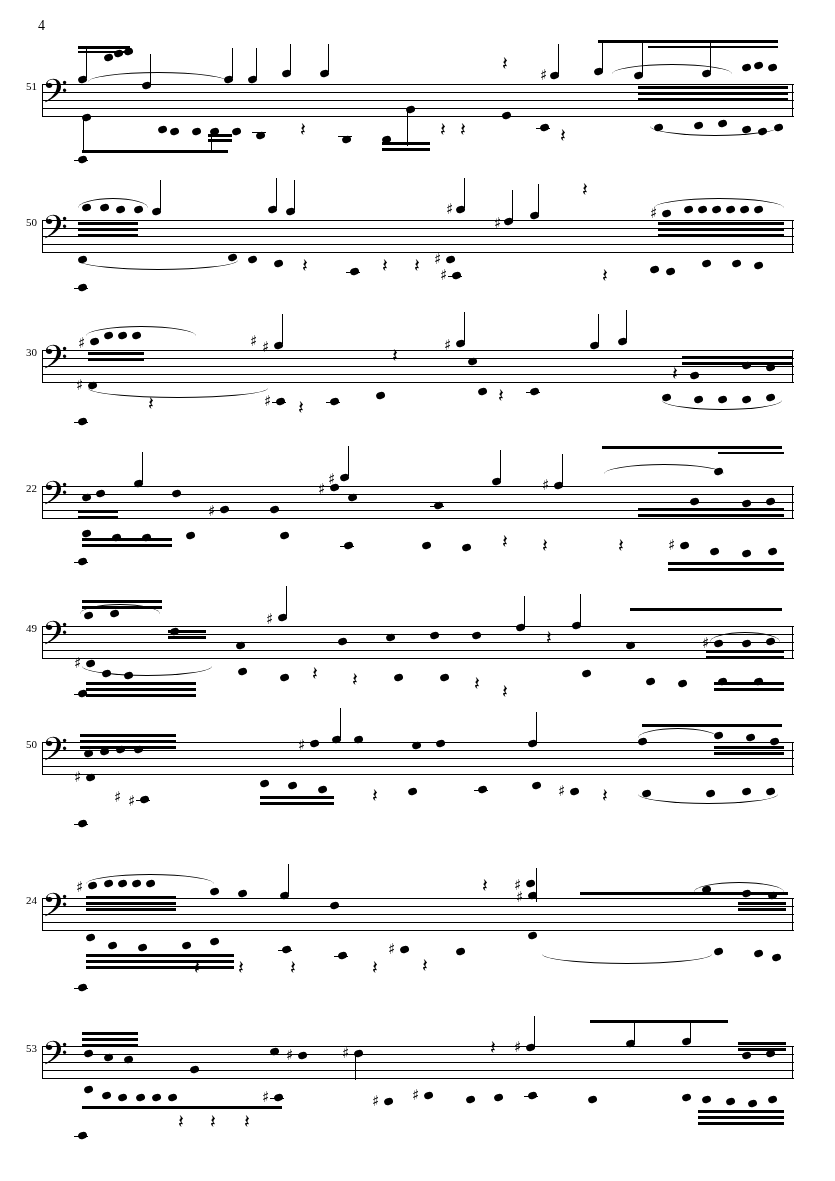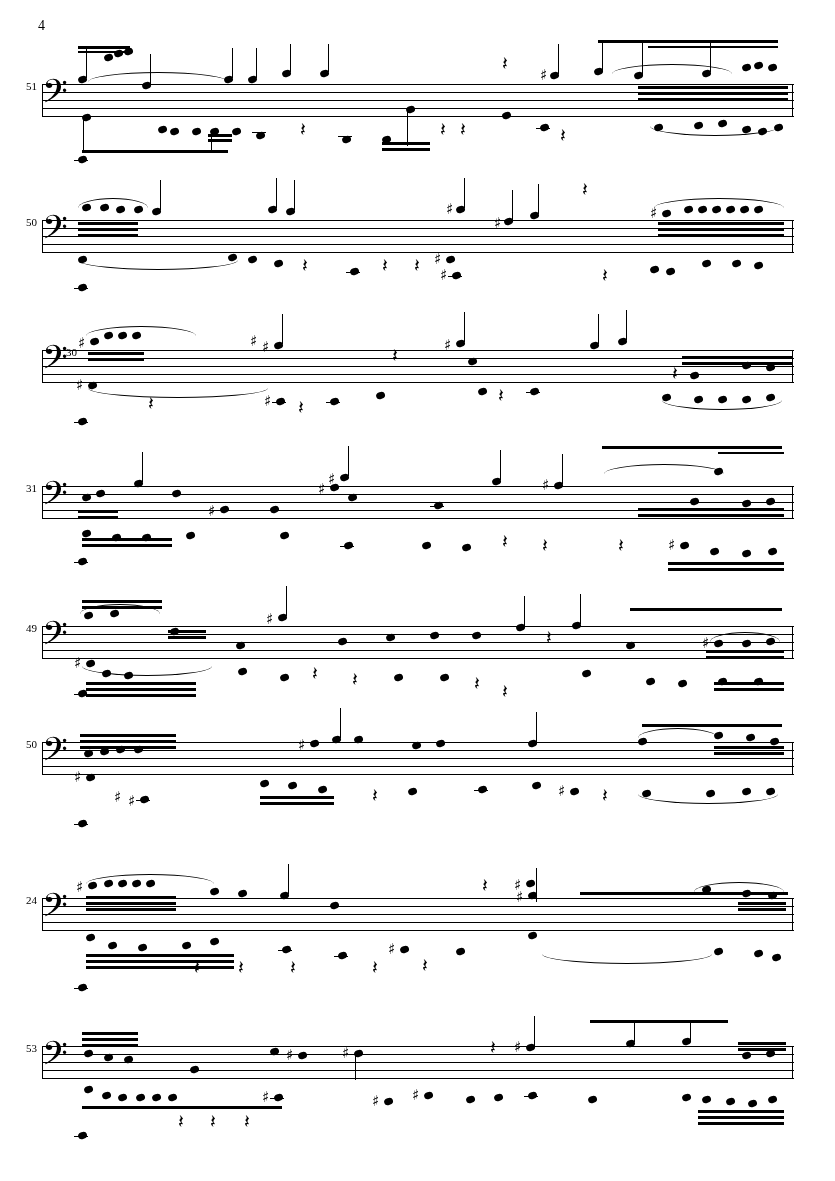--- a/index.html
+++ b/index.html
@@ -297,21 +297,21 @@
       <div class="nh" style="left:660px; top:40px;"></div>
       <div class="nh" style="left:690px; top:40px;"></div>
       <div class="nh" style="left:712px; top:42px;"></div>
       <div class="rest" style="left:560px; top:46px;">𝄽</div>
       <div class="nh" style="left:36px; top:64px;"></div>
       <div class="ledger" style="left:32px; top:68px;"></div>
     </div>
   </div>
 
   <div class="system" style="top:326px;">
-    <div class="measure-number" style="top:20px;margin-left:40px;">30</div>
+    <div class="measure-number" style="top:20px;">30</div>
     <div class="staff" style="top:24px;">
       <div class="line l0"></div>
         <div class="line l1"></div>
         <div class="line l2"></div>
         <div class="line l3"></div>
         <div class="line l4"></div>
       <div class="barline start"></div>
       <div class="barline end"></div>
       <div class="clef" style="left:0px;">𝄢</div>
 
@@ -365,21 +365,21 @@
       <div class="nh" style="left:676px; top:46px;"></div>
       <div class="nh" style="left:700px; top:46px;"></div>
       <div class="nh" style="left:724px; top:44px;"></div>
       <div class="slur under" style="left:620px; top:50px; width:120px;"></div>
       <div class="nh" style="left:36px; top:68px;"></div>
       <div class="ledger" style="left:32px; top:72px;"></div>
     </div>
   </div>
 
   <div class="system" style="top:462px;">
-    <div class="measure-number" style="top:20px;">31</div>
+    <div class="measure-number" style="top:20px;">22</div>
     <div class="staff" style="top:24px;">
       <div class="line l0"></div>
         <div class="line l1"></div>
         <div class="line l2"></div>
         <div class="line l3"></div>
         <div class="line l4"></div>
       <div class="barline start"></div>
       <div class="barline end"></div>
       <div class="clef" style="left:0px;">𝄢</div>
 

